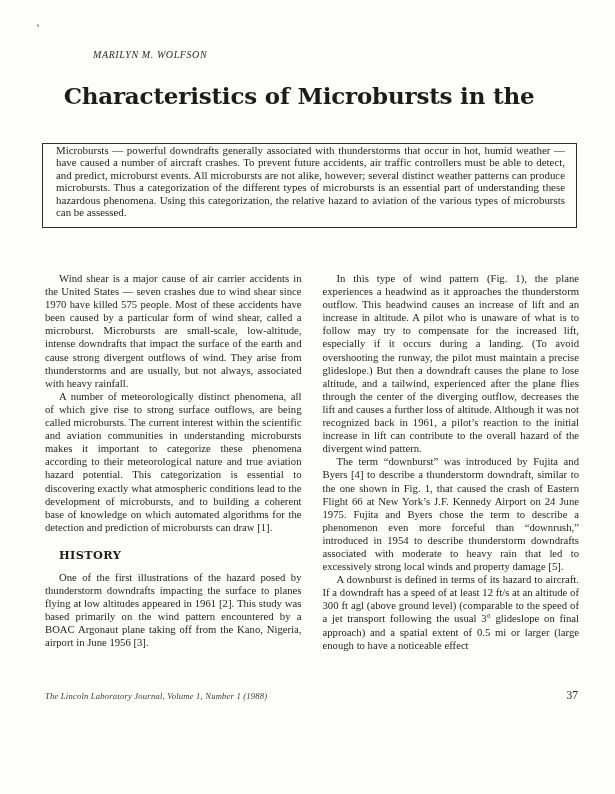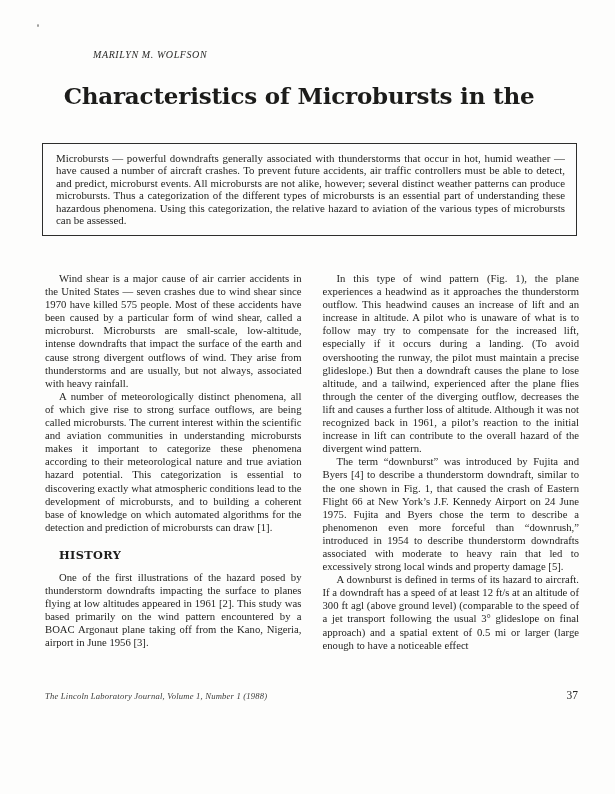--- a/index.html
+++ b/index.html
@@ -49,21 +49,21 @@
     letter-spacing: -0.2px;
     color: #1c1c1a;
   }
   .abstract-box {
     position: absolute;
     top: 143px;
     left: 42px;
     width: 535px;
     box-sizing: border-box;
     border: 1.6px solid #2e2e2c;
-    padding: 8px 11px 8px 13px;
+    padding: 0 11px 8px 13px;
     font-size: 10.9px;
     line-height: 12.45px;
     text-align: justify;
     color: #232321;
   }
   .columns {
     position: absolute;
     top: 272px;
     left: 45px;
     width: 534px;

